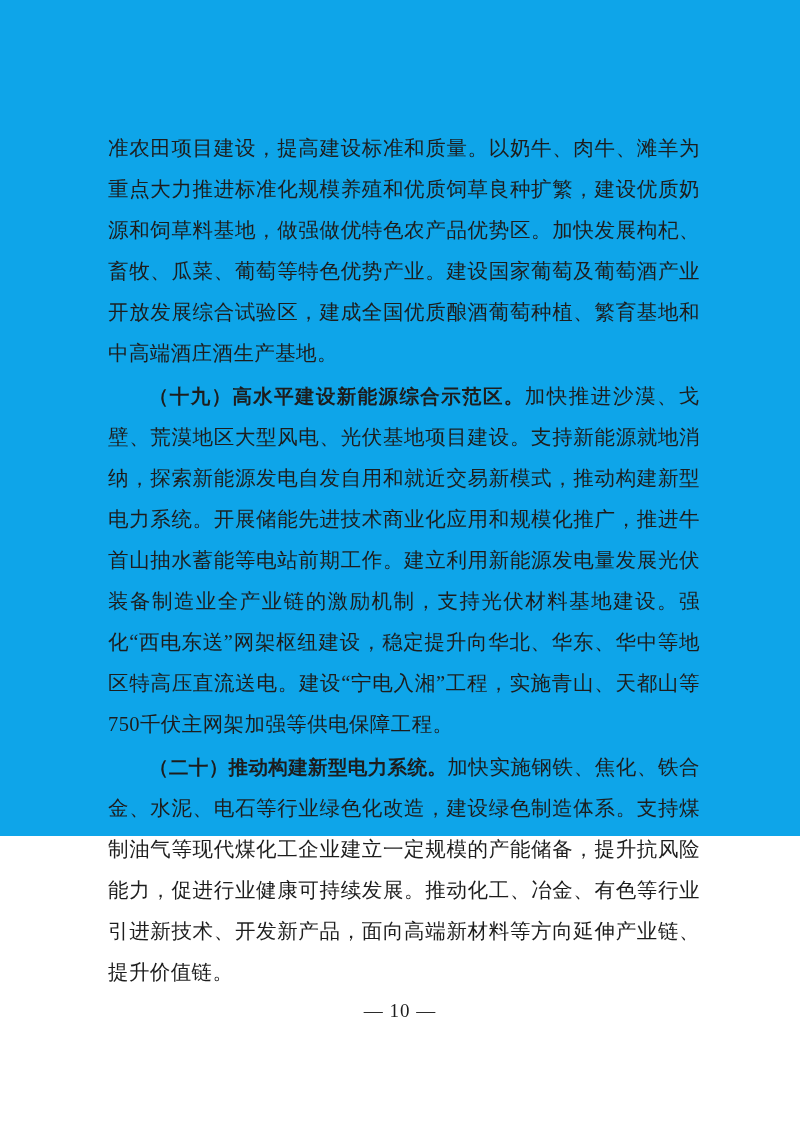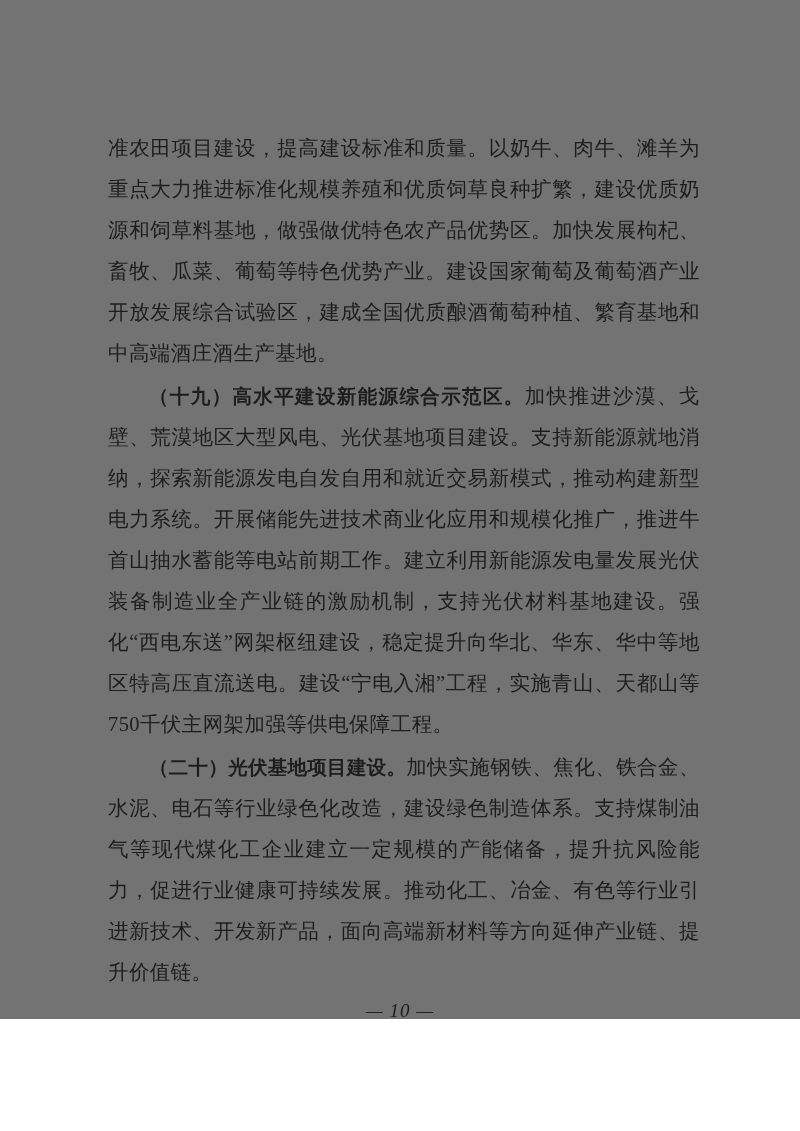--- a/index.html
+++ b/index.html
@@ -13,22 +13,22 @@
     font-family: "Liberation Serif", "DejaVu Serif", serif;
     color: #1a1a1a;
     position: relative;
     overflow: hidden;
   }
   .page {
     position: absolute;
     left: 0;
     top: 0;
     width: 800px;
-    height: 1019px;
-    background: #737373;
+    height: 836px;
+    background: #0ea5e9;
   }
   .content {
     position: absolute;
     left: 108px;
     top: 128px;
     width: 592px;
   }
   .para {
     margin: 0 0 2px 0;
     font-size: 20.5px;
@@ -52,40 +52,39 @@
   .page-footer {
     position: absolute;
     left: 0;
     top: 1000px;
     width: 800px;
     text-align: center;
     font-size: 19px;
     color: #1d1d1d;
     font-family: "Liberation Serif", "DejaVu Serif", serif;
     letter-spacing: 1px;
-    font-style: italic;
   }
 </style>
 </head>
 <body>
 
 <div class="page">
 
   <div class="content">
 
     <p class="para">
       <span>准农田项目建设，提高建设标准和质量。以奶牛、肉牛、滩羊为重点大力推进标准化规模养殖和优质饲草良种扩繁，建设优质奶源和饲草料基地，做强做优特色农产品优势区。加快发展枸杞、畜牧、瓜菜、葡萄等特色优势产业。建设国家葡萄及葡萄酒产业开放发展综合试验区，建成全国优质酿酒葡萄种植、繁育基地和中高端酒庄酒生产基地。</span>
     </p>
 
     <p class="para indent">
       <span class="heading-run">（十九）高水平建设新能源综合示范区。</span><span>加快推进沙漠、戈壁、荒漠地区大型风电、光伏基地项目建设。支持新能源就地消纳，探索新能源发电自发自用和就近交易新模式，推动构建新型电力系统。开展储能先进技术商业化应用和规模化推广，推进牛首山抽水蓄能等电站前期工作。建立利用新能源发电量发展光伏装备制造业全产业链的激励机制，支持光伏材料基地建设。强化“西电东送”网架枢纽建设，稳定提升向华北、华东、华中等地区特高压直流送电。建设“宁电入湘”工程，实施青山、天都山等750千伏主网架加强等供电保障工程。</span>
     </p>
 
     <p class="para indent">
-      <span class="heading-run">（二十）光伏基地项目建设。</span><span>加快实施钢铁、焦化、铁合金、水泥、电石等行业绿色化改造，建设绿色制造体系。支持煤制油气等现代煤化工企业建立一定规模的产能储备，提升抗风险能力，促进行业健康可持续发展。推动化工、冶金、有色等行业引进新技术、开发新产品，面向高端新材料等方向延伸产业链、提升价值链。</span>
+      <span class="heading-run">（二十）推动构建新型电力系统。</span><span>加快实施钢铁、焦化、铁合金、水泥、电石等行业绿色化改造，建设绿色制造体系。支持煤制油气等现代煤化工企业建立一定规模的产能储备，提升抗风险能力，促进行业健康可持续发展。推动化工、冶金、有色等行业引进新技术、开发新产品，面向高端新材料等方向延伸产业链、提升价值链。</span>
     </p>
 
 
   </div>
 
   <div class="page-footer">— 10 —</div>
 
 </div>
 
 </body></html>

